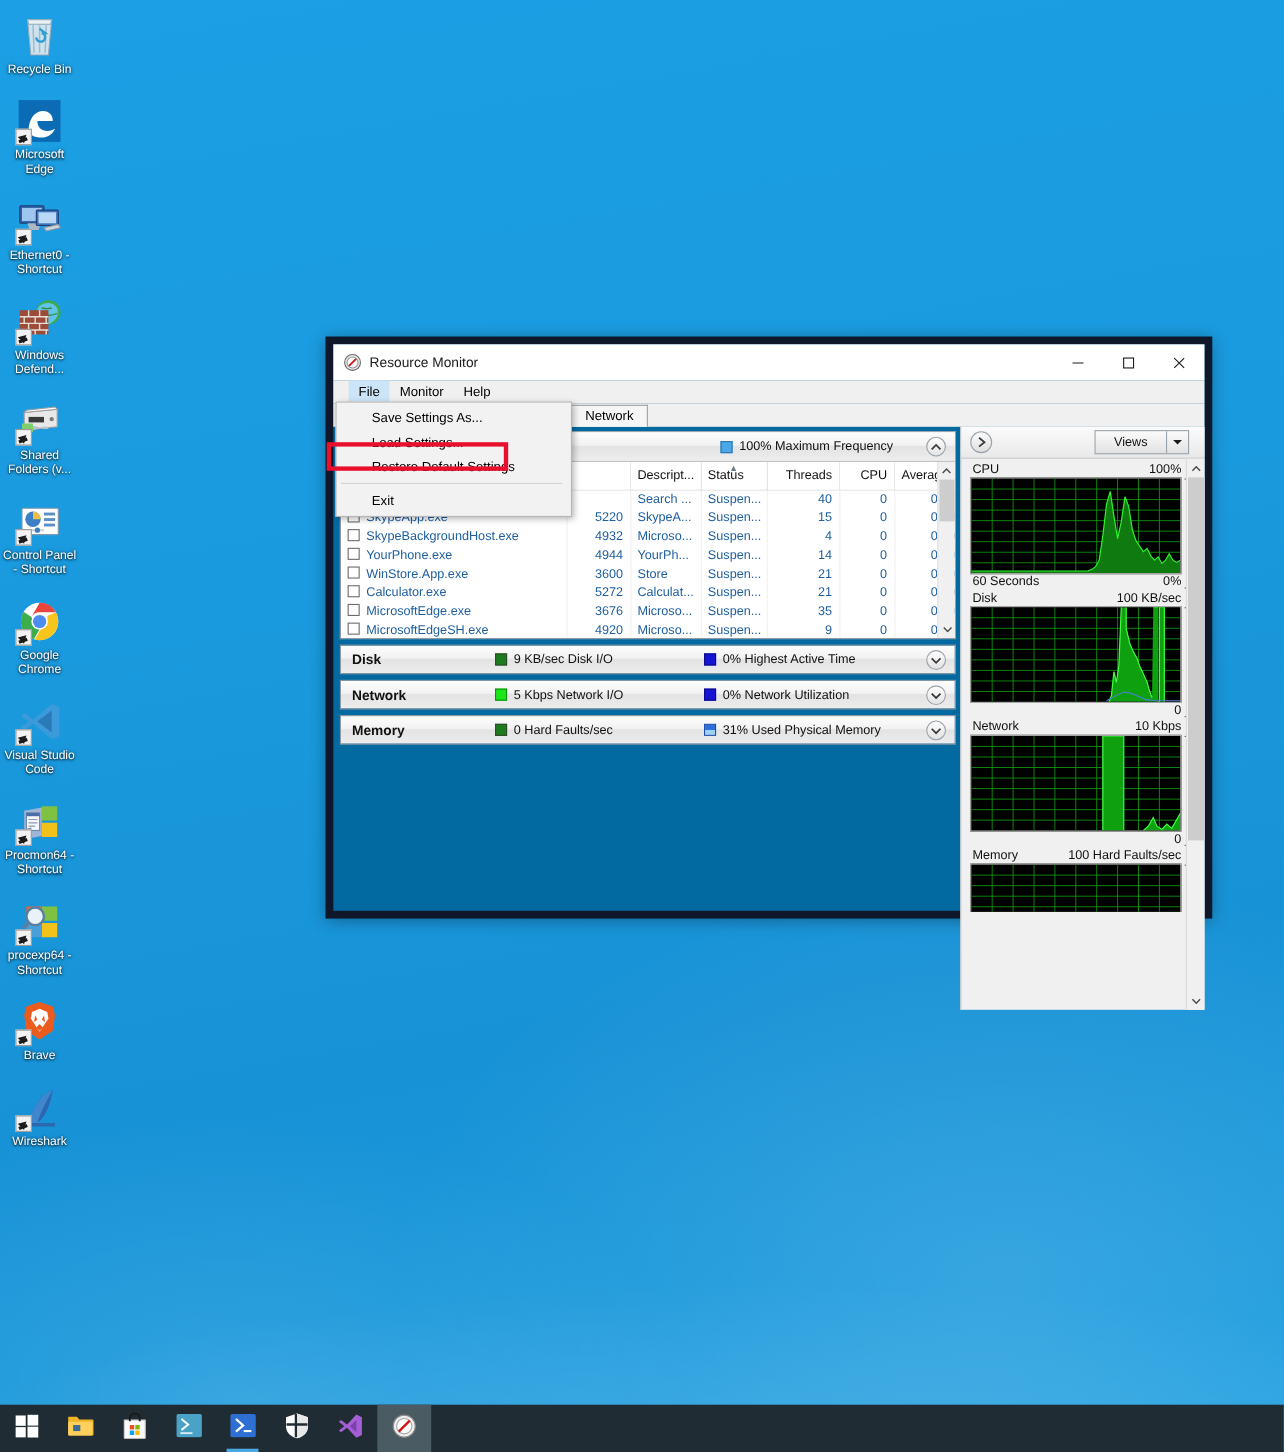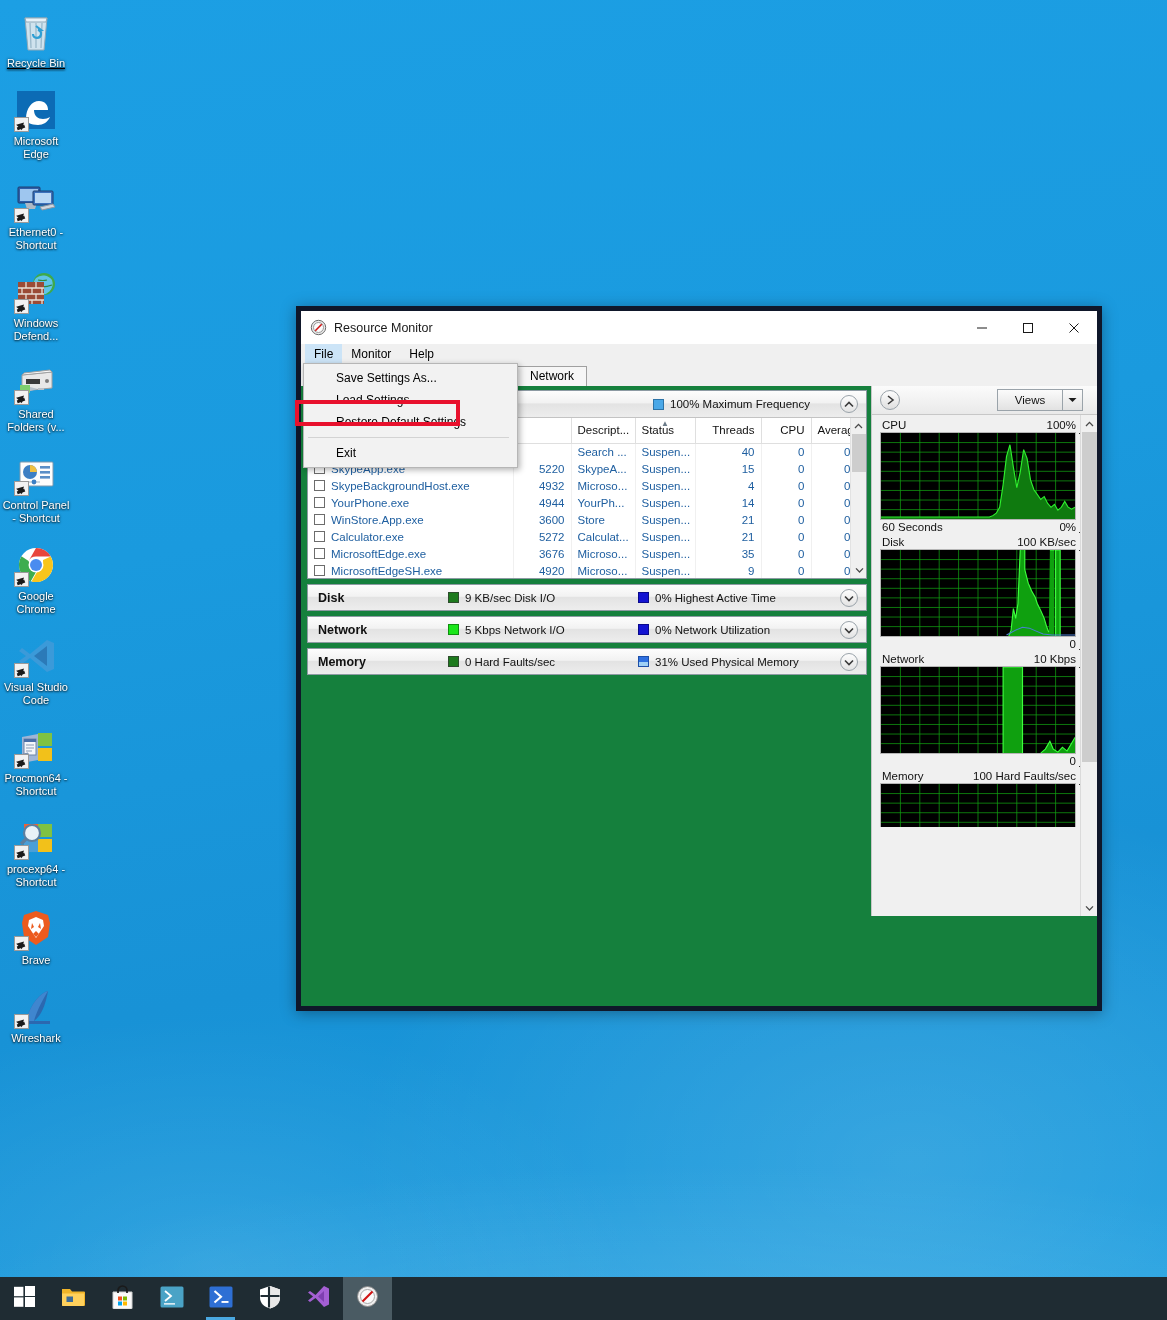--- a/index.html
+++ b/index.html
@@ -67,41 +67,41 @@
     position:relative;
   }
   .tb-item.active{ background:#4a5b63; }
   .tb-item.running:after{
     content:""; position:absolute; bottom:0; left:10px; right:10px; height:3px;
     background:#4aa8e0;
   }
 
   
   #resmon {
-    position:absolute; left:296px; top:306px; width:806px; height:705px;
-    background:#15803d;
-    border:5px solid #0f172a;
+    position:absolute; left:296px; top:306px; width:806px; height:529px;
+    background:#0369a1;
+    border:7px solid #0f172a;
     box-shadow:0 2px 14px rgba(0,0,0,0.35);
   }
   #titlebar{
     height:33px; background:#ffffff; display:flex; align-items:center;
     position:relative;
   }
   #titlebar .ticon{ margin-left:9px; width:17px; height:17px; position:relative; }
   #titlebar .ttext{ margin-left:7px; font-size:12.5px; color:#1a1a1a; }
   .wbtns{ position:absolute; right:0; top:0; height:33px; display:flex; }
   .wbtn{
     width:46px; height:33px; display:flex; align-items:center; justify-content:center;
     font-size:12px; color:#1a1a1a; background:transparent;
   }
   .wbtn svg{ display:block; }
 
   #menubar{
     height:21px; background:#f0f0f0; display:flex; align-items:center;
-    padding-left:4px; font-size:12px; color:#000;
+    padding-left:14px; font-size:12px; color:#000;
     position:relative; z-index:40;
   }
   .menu-top{ padding:3px 9px 4px; cursor:default; }
   .menu-top.open{ background:#cce4f7; }
 
   
   #filemenu{
     position:absolute; left:2px; top:52px; width:215px;
     background:#f2f2f2; border:1px solid #b6b6b6;
     box-shadow:2px 2px 6px rgba(0,0,0,0.30);
@@ -232,21 +232,21 @@
   #rscroll .ar{ height:17px; display:flex; align-items:center; justify-content:center; }
   #rscroll .th{ position:absolute; top:17px; left:1px; width:15px; height:330px; background:#cdcdcd; }
 </style>
 </head>
 <body>
 
 <div id="desktop"></div>
 
 <div id="icon-column">
 
-  <div class="desk-icon" style="margin-top:4px;text-decoration:underline;">
+  <div class="desk-icon" style="margin-top:4px;">
     <div class="glyph">
       <svg viewBox="0 0 44 44" width="44" height="44">
         <path d="M11 8 L33 8 L30 40 L14 40 Z" fill="#cfe3ee" stroke="#8fa9b8" stroke-width="1"></path>
         <path d="M11 8 L33 8 L32 12 L12 12 Z" fill="#e8f2f8" stroke="#8fa9b8" stroke-width="1"></path>
         <path d="M16 13 L17 38 M22 13 L22 38 M28 13 L27 38" stroke="#9dbccd" stroke-width="1.4" fill="none"></path>
         <path d="M22 16 l5 4 -3 0 a4 4 0 1 1 -5 4" fill="none" stroke="#2e9fd4" stroke-width="2.2"></path>
       </svg>
     </div>
     <div class="lbl">Recycle Bin</div>
   </div>

